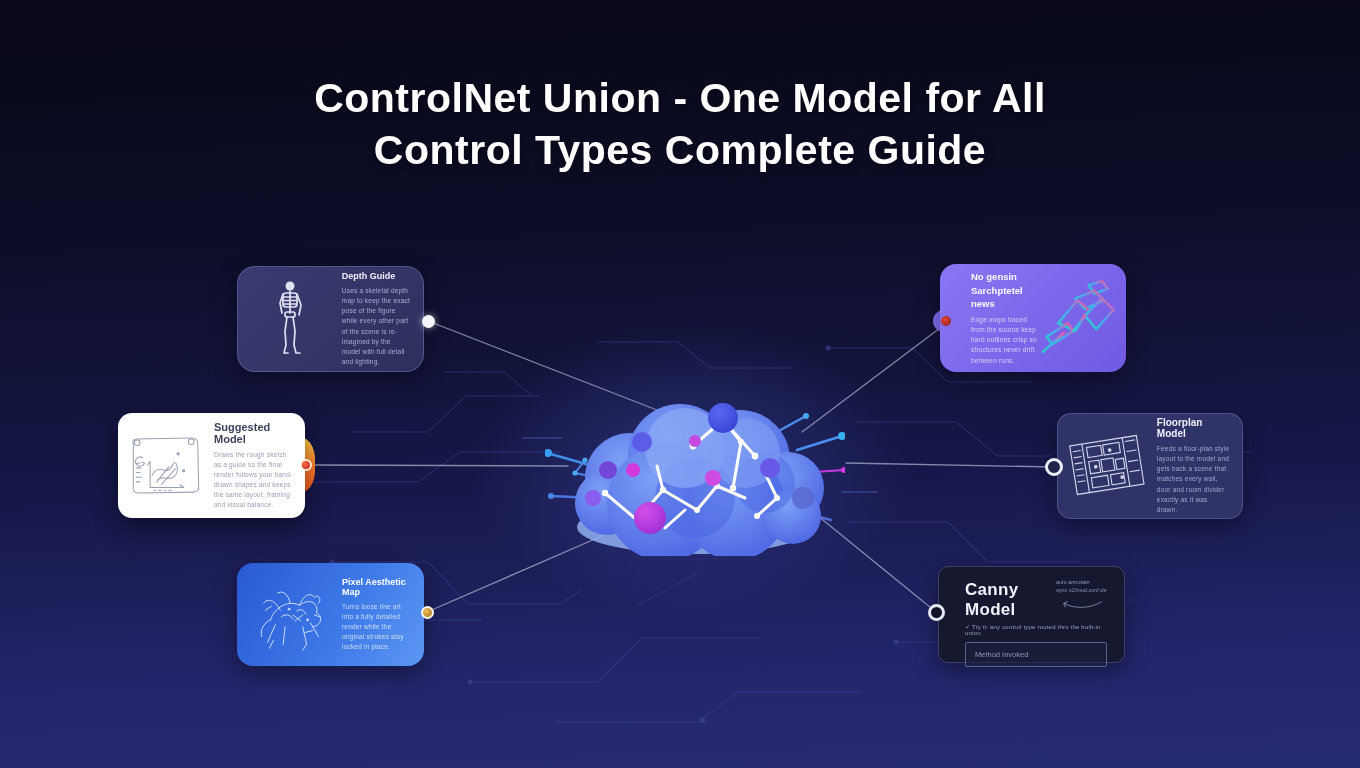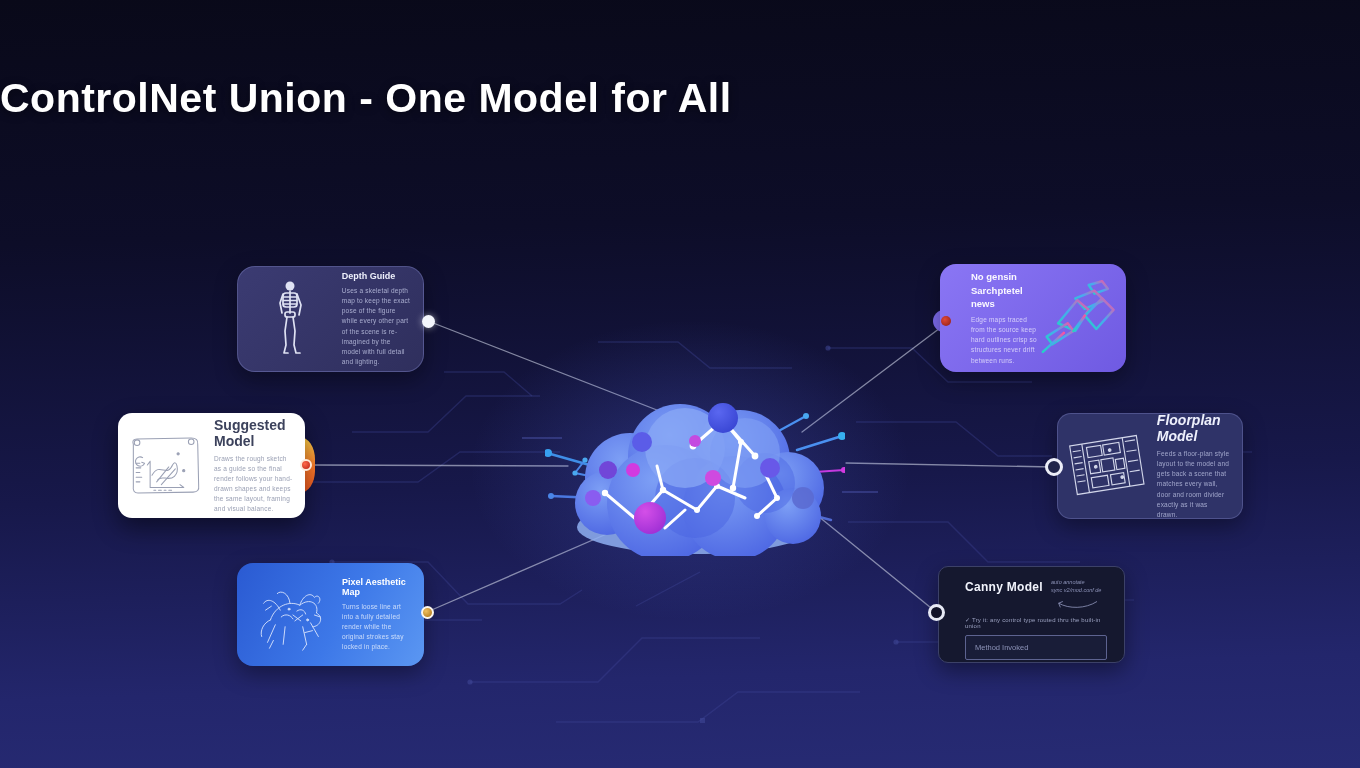--- a/index.html
+++ b/index.html
@@ -7,21 +7,21 @@
   body { font-family:"Liberation Sans", sans-serif; }
   #canvas {
     position:relative; width:1360px; height:768px; overflow:hidden;
     background:linear-gradient(178deg,#090919 0%,#0d0d28 30%,#17184a 62%,#23266c 86%,#272b74 100%);
   }
   .layer { position:absolute; inset:0; width:1360px; height:768px; }
   #circuits { z-index:1; }
   #connector-lines { z-index:2; }
   #glow { position:absolute; left:470px; top:320px; width:440px; height:300px; z-index:2;
     background:radial-gradient(closest-side, rgba(85,105,225,.30), rgba(85,105,225,0)); }
-  .title-wrap { position:absolute; left:0; top:72px; width:1360px; z-index:6; }
+  .title-wrap { position:absolute; left:0; top:72px; width:1360px; text-align:center; z-index:6; }
   .title-line { color:#ffffff; font-weight:bold; font-size:41px; line-height:1.28; letter-spacing:.5px;
     text-shadow:0 2px 10px rgba(0,0,0,.45); }
   .card { position:absolute; z-index:4; display:flex; align-items:center; overflow:visible; }
   .card-icon { display:flex; align-items:center; justify-content:center; }
   .card-title { font-weight:bold; }
   .card-body { letter-spacing:.2px; }
 
   
   .card-tl { left:237px; top:266px; width:187px; height:106px; border-radius:18px;
     background:linear-gradient(135deg,#3b3b72,#2f2f5d); border:1px solid rgba(135,140,205,.38);
@@ -29,21 +29,21 @@
   .card-tl .card-icon { width:105px; }
   .card-tl .txt { width:82px; padding-right:12px; }
   .card-tl .card-title { font-size:9px; color:#eef0fc; margin-bottom:5px; }
   .card-tl .card-body { font-size:6.5px; line-height:1.55; color:rgba(215,220,248,.72); }
 
   
   .card-ml { left:118px; top:413px; width:187px; height:105px; border-radius:14px;
     background:#ffffff; box-shadow:0 10px 24px rgba(0,0,0,.45); }
   .card-ml .card-icon { width:96px; }
   .card-ml .txt { width:91px; padding-right:12px; }
-  .card-ml .card-title { font-size:14px; color:#3c425c; margin-bottom:5px; }
+  .card-ml .card-title { font-size:11px; color:#3c425c; margin-bottom:5px; }
   .card-ml .card-body { font-size:6.5px; line-height:1.55; color:#9aa0b4; }
 
   
   .card-bl { left:237px; top:563px; width:187px; height:103px; border-radius:16px;
     background:linear-gradient(118deg,#2a5ad2 0%,#3d78e8 55%,#5b97f2 100%);
     box-shadow:0 8px 22px rgba(0,0,0,.35);justify-content:flex-end; }
   .card-bl .card-icon { width:105px; }
   .card-bl .txt { width:82px; padding-right:12px; }
   .card-bl .card-title { font-size:9px; color:#ffffff; margin-bottom:5px; }
   .card-bl .card-body { font-size:6.5px; line-height:1.55; color:rgba(235,242,255,.8); }
@@ -54,29 +54,29 @@
   .card-tr .txt { width:98px; padding-left:31px; }
   .card-tr .card-title { font-size:9.5px; color:#fbf9ff; line-height:1.4; }
   .card-tr .card-body { margin-top:5px; font-size:6.5px; line-height:1.55; color:rgba(240,238,255,.75); }
   .card-tr .card-icon { width:88px; }
 
   
   .card-mr { left:1057px; top:413px; width:186px; height:106px; border-radius:14px;
     background:#2f3368; border:1px solid rgba(125,130,195,.4); box-shadow:0 8px 22px rgba(0,0,0,.35); }
   .card-mr .card-icon { width:100px; }
   .card-mr .txt { width:86px; padding-right:12px; }
-  .card-mr .card-title { font-size:14px; color:#eef0fc; margin-bottom:5px;font-style:italic; }
+  .card-mr .card-title { font-size:10px; color:#eef0fc; margin-bottom:5px; }
   .card-mr .card-body { font-size:6.5px; line-height:1.55; color:rgba(210,215,245,.7); }
 
   
   .card-br { left:938px; top:566px; width:187px; height:97px; border-radius:10px;
     background:#15182f; border:1px solid #3c4168; box-shadow:0 8px 22px rgba(0,0,0,.4);
     display:block; padding:13px 16px 0 26px; }
   .br-title-row { display:flex; align-items:flex-start; }
-  .card-br .card-title { font-size:12px; color:#f1f3fc; letter-spacing:.3px; }
+  .card-br .card-title { font-size:17px; color:#f1f3fc; letter-spacing:.3px; }
   .annotation { margin-left:8px; margin-top:-2px; }
   .annotation .a-line { font-size:5.5px; color:#8d93b8; line-height:1.5; font-style:italic; }
   .card-br .caption { margin-top:3px; font-size:6px; color:#9aa0bf; letter-spacing:.2px; }
   .prompt-input { margin-top:6px; width:142px; height:25px; background:rgba(30,34,64,.55);
     border:1px solid #5d6390; border-radius:2px; color:#b8bdd8; font-size:7.5px;
     padding-left:9px; font-family:"Liberation Sans",sans-serif; outline:none; }
   .prompt-input::placeholder { color:#8d93b8; }
 
   
   .dot { position:absolute; border-radius:50%; z-index:5; }
@@ -145,20 +145,21 @@
       <path d="M948,322 L802,432"></path>
       <path d="M1054,467 L846,463"></path>
       <path d="M936,612 L818,516"></path>
     </g>
   </svg>
 
   <div id="glow"></div>
 
   <div class="title-wrap">
     <div class="title-line">ControlNet Union - One Model for All</div>
+    <div class="title-line">Control Types Complete Guide</div>
   </div>
 
   <svg id="brain" viewBox="0 0 300 178">
     <defs>
       <radialGradient id="gMain" cx="40%" cy="30%" r="80%">
         <stop offset="0%" stop-color="#7d9ff5"></stop>
           <stop offset="100%" stop-color="#4a63e2"></stop>
       </radialGradient>
       <radialGradient id="gMag" cx="35%" cy="30%" r="80%">
         <stop offset="0%" stop-color="#d44fe8"></stop>

